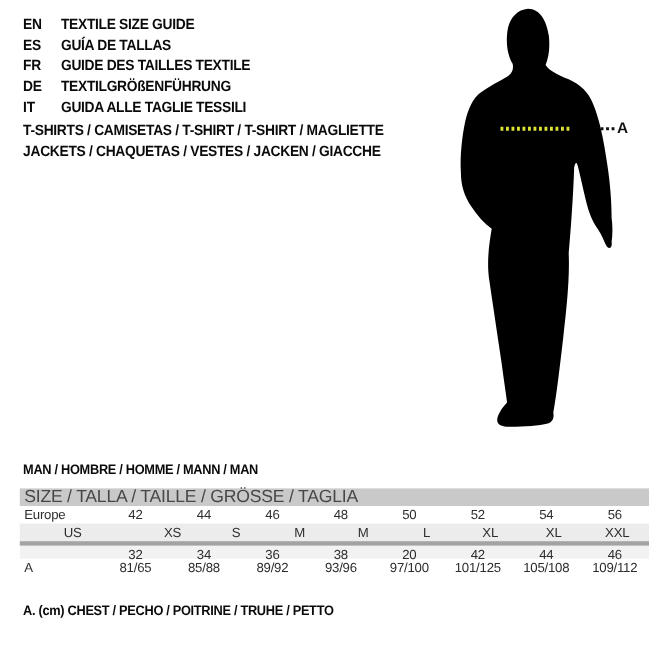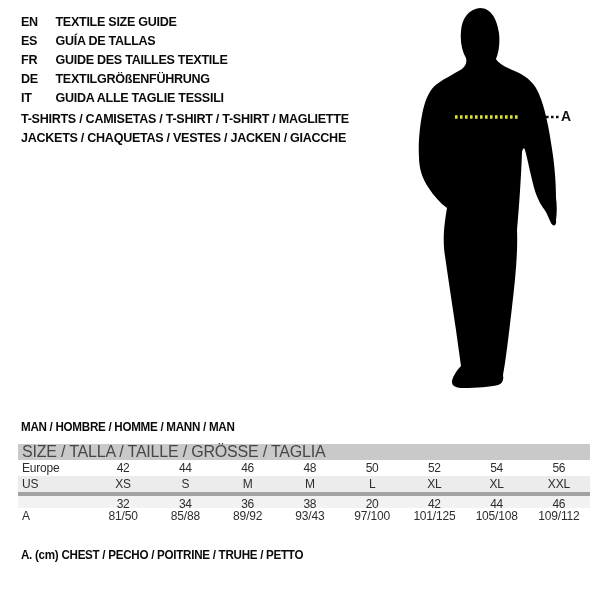--- a/index.html
+++ b/index.html
@@ -25,21 +25,21 @@
   #marker-a{position:absolute;left:156px;top:108px;font-weight:bold;font-size:14px;color:#111;}
 
   
   #man-title{position:absolute;left:21px;top:420px;font-weight:bold;font-size:12.5px;white-space:nowrap;}
 
   
   #size-table{position:absolute;left:18px;top:444px;width:572px;font-size:12px;color:#2d2d2d;letter-spacing:-0.2px;}
   .t-header{height:16px;line-height:16px;background:#c9c9c9;color:#474747;padding-left:4px;font-size:16px;}
   .t-row{display:flex;height:16px;line-height:16px;}
   .t-row.r0{background:#ffffff;justify-content:space-between;}
-  .t-row.r1{background:#ececec;}
+  .t-row.r1{background:#ececec;padding-left:36px;}
   .t-row.r2{background:#f2f2f2;border-top:4px solid #a3a3a3;box-sizing:border-box;}
   .t-row.r3{background:#ffffff;}
   .t-label{width:70px;padding-left:4px;}
   .t-cell{flex:1;text-align:center;}
 
   
   #footnote{position:absolute;left:21px;top:548px;font-weight:bold;font-size:12.5px;white-space:nowrap;}
 </style>
 </head>
 <body>
@@ -148,24 +148,24 @@
     <span class="t-cell">36</span>
     <span class="t-cell">38</span>
     <span class="t-cell">20</span>
     <span class="t-cell">42</span>
     <span class="t-cell">44</span>
     <span class="t-cell">46</span>
   </div>
 
   <div class="t-row r3">
     <span class="t-label">A</span>
-    <span class="t-cell">81/50</span>
+    <span class="t-cell">81/65</span>
     <span class="t-cell">85/88</span>
     <span class="t-cell">89/92</span>
-    <span class="t-cell">93/43</span>
+    <span class="t-cell">93/96</span>
     <span class="t-cell">97/100</span>
     <span class="t-cell">101/125</span>
     <span class="t-cell">105/108</span>
     <span class="t-cell">109/112</span>
   </div>
 </div>
 
 <div id="footnote" class="condense">A. (cm) CHEST / PECHO / POITRINE / TRUHE / PETTO</div>
 
 </body></html>

